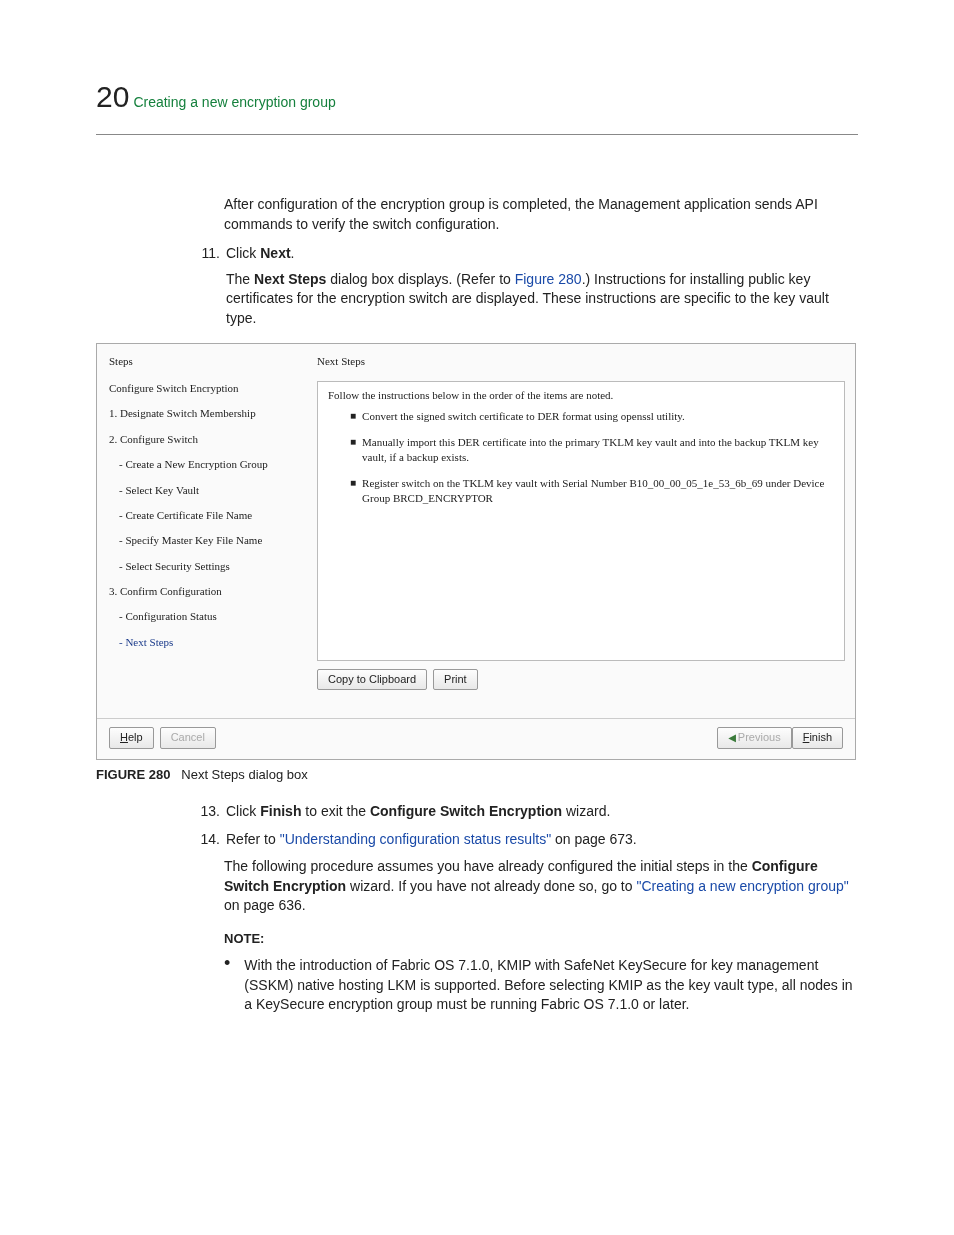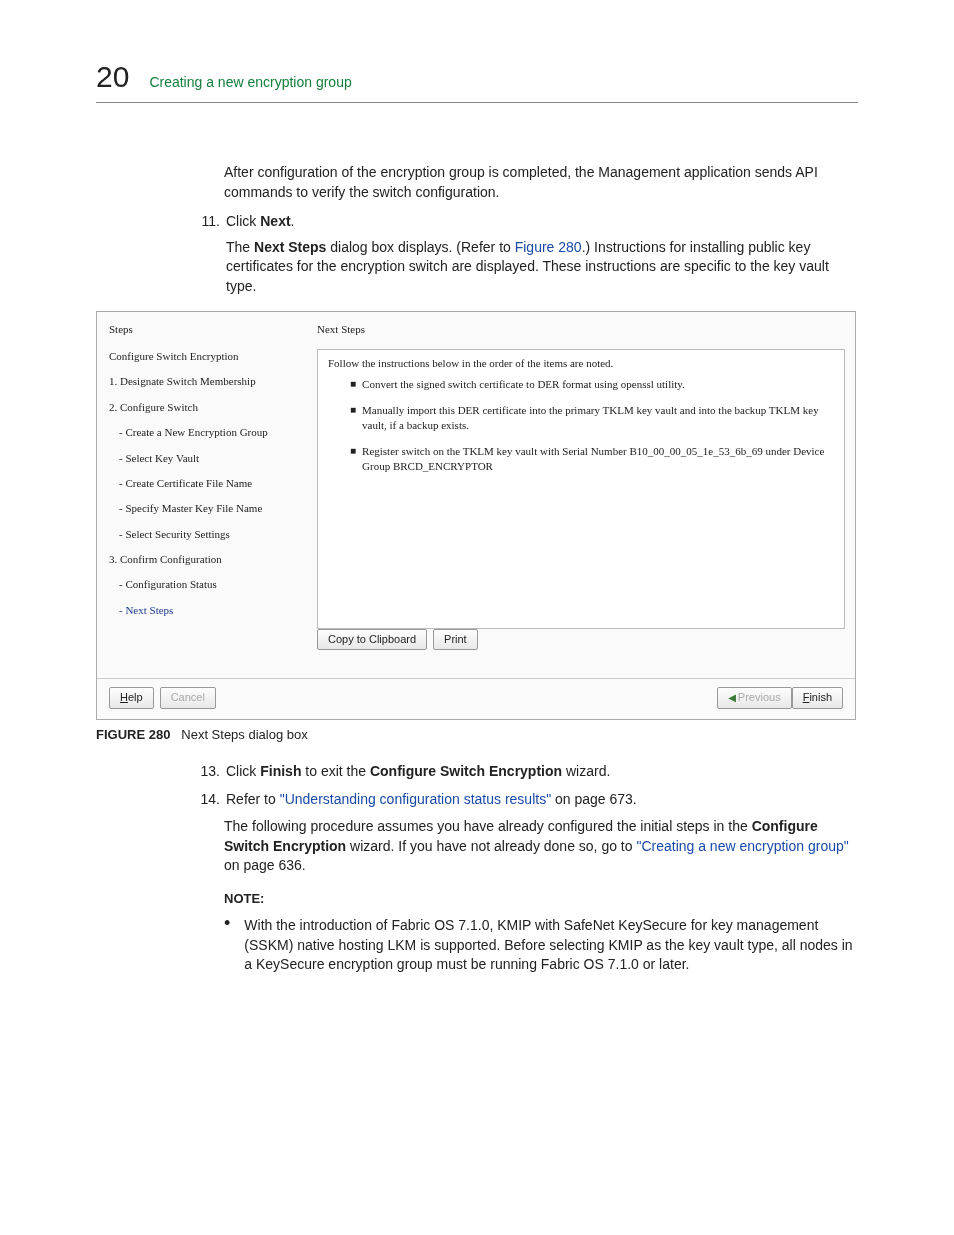--- a/index.html
+++ b/index.html
@@ -8,24 +8,25 @@
     width: 954px;
     height: 1235px;
     background: #fff;
     color: #222;
     position: relative;
     padding: 60px 96px 60px 96px;
   }
   .header-row {
     display: flex;
     align-items: baseline;
-    gap: 20px;
+    gap: 4px;
     margin-bottom: 60px;
     border-bottom: 1px solid #888;
-    padding-bottom: 8px;
+    padding-bottom: 20px;
+    margin-top: 20px;
   }
   .chapnum {
     font-size: 30px;
     font-weight: normal;
     font-family: Arial, sans-serif;
   }
   .chaptitle {
     font-size: 14px;
     color: #15803d;
   }
@@ -87,21 +88,21 @@
     display: inline-block;
     border: 1px solid #999;
     background: linear-gradient(#fdfdfd,#e8e8e8);
     padding: 2px 10px;
     font-size: 11px;
     font-family: Arial, sans-serif;
     border-radius: 2px;
   }
   .btn.disabled { color: #aaa; }
   .btn .arrow { color: #3a7a3a; font-size: 10px; margin-right: 2px; }
-  .btn-row-mid { margin-top: 0; display: flex; gap: 6px; }
+  .btn-row-mid { margin-top: 8px; display: flex; gap: 6px; }
   .dialog-bottom {
     border-top: 1px solid #ccc;
     margin-top: 28px;
     padding: 8px 12px 0 12px;
     display: flex;
     justify-content: space-between;
     align-items: center;
     text-align: center;
   }
   .right-btns { display: flex; gap: 0; }

